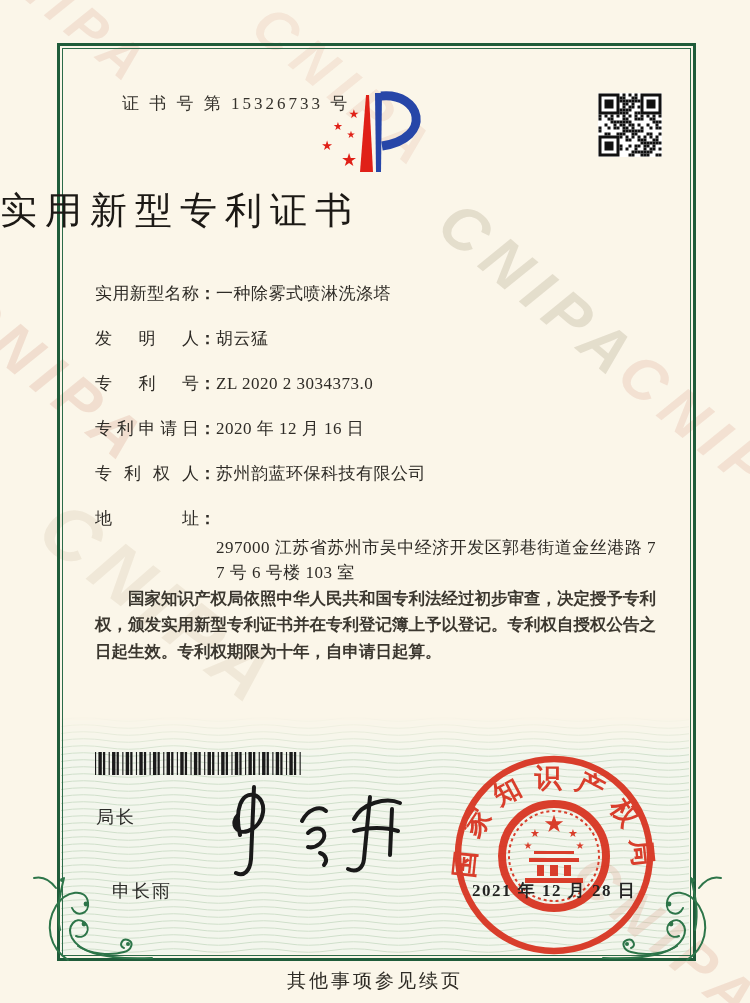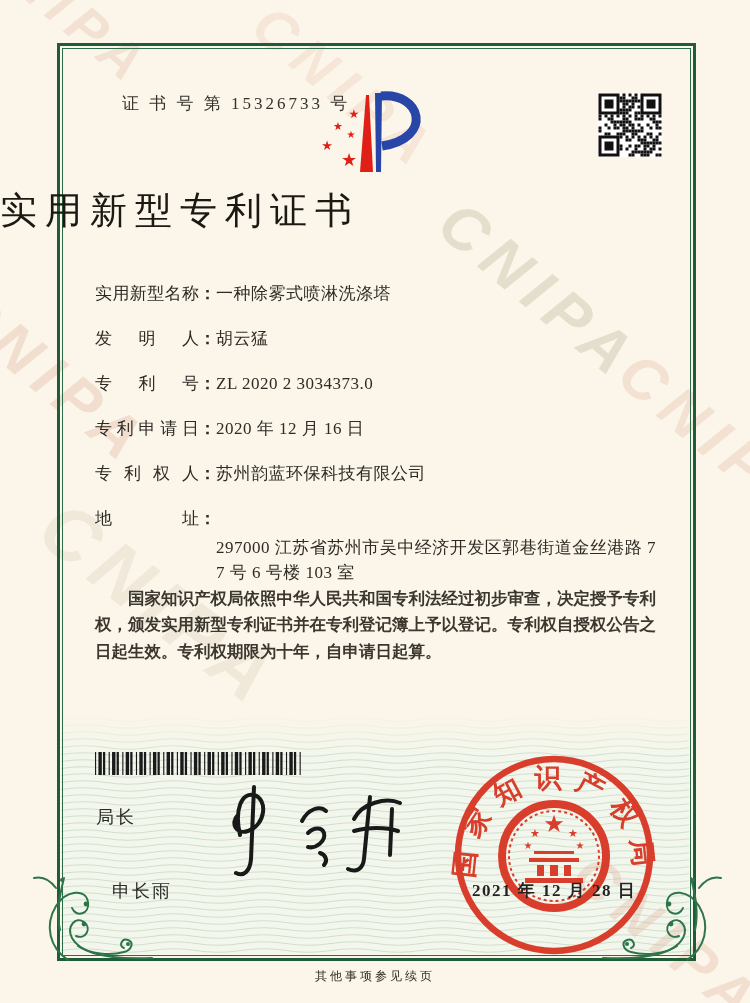--- a/index.html
+++ b/index.html
@@ -56,21 +56,21 @@
   .signer-title{position:absolute;left:96px;top:805px;font-size:18px;
      font-family:"Liberation Sans","DejaVu Sans",sans-serif;color:#2b2b28;letter-spacing:2px;}
   .signer-name{position:absolute;left:112px;top:841px;font-size:18px;
      font-family:"Liberation Sans","DejaVu Sans",sans-serif;color:#2b2b28;letter-spacing:2px;margin-top:38px;}
   .signature{position:absolute;left:212px;top:782px;}
   .seal{position:absolute;left:451px;top:752px;opacity:.93;}
   .seal text{font-family:"Liberation Serif","DejaVu Serif",serif;}
   .page-number{position:absolute;left:0;right:0;top:926px;text-align:center;
      font-size:14.5px;color:#343129;letter-spacing:1px;}
   .continuation-note{position:absolute;left:0;right:0;top:968px;text-align:center;
-     font-size:12px;color:#2f2c26;letter-spacing:3px;}
+     font-size:19px;color:#2f2c26;letter-spacing:3px;}
   .flourish{position:absolute;}
   .flourish.left{left:20px;top:868px;}
   .flourish.right{left:600px;top:868px;transform:scaleX(-1);}
 </style>
 </head>
 <body>
 
 <div class="page">
 
   <svg class="guilloche" width="628" height="238">

